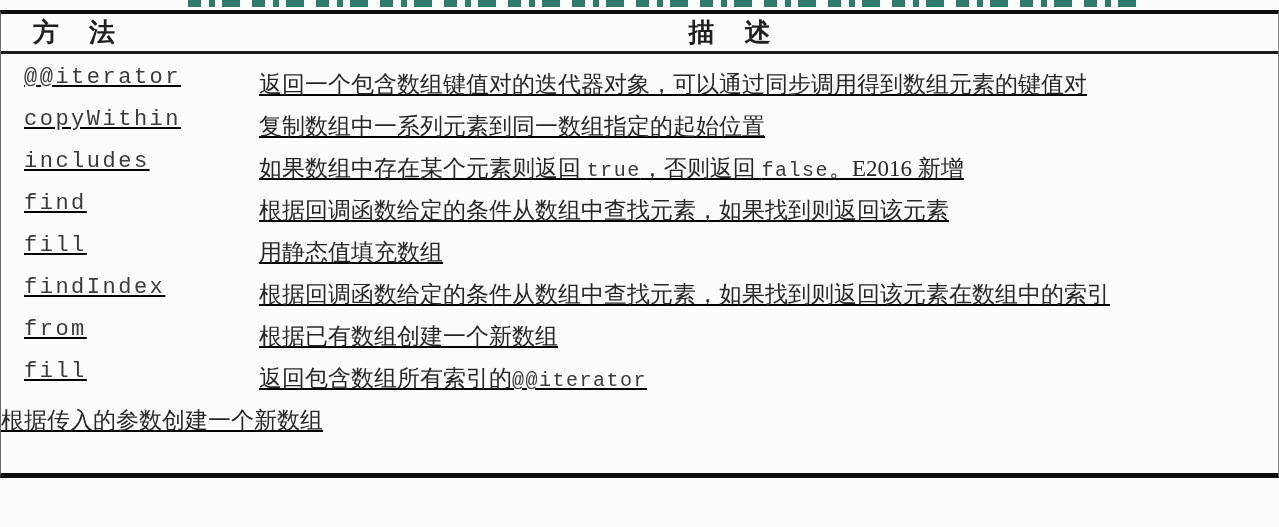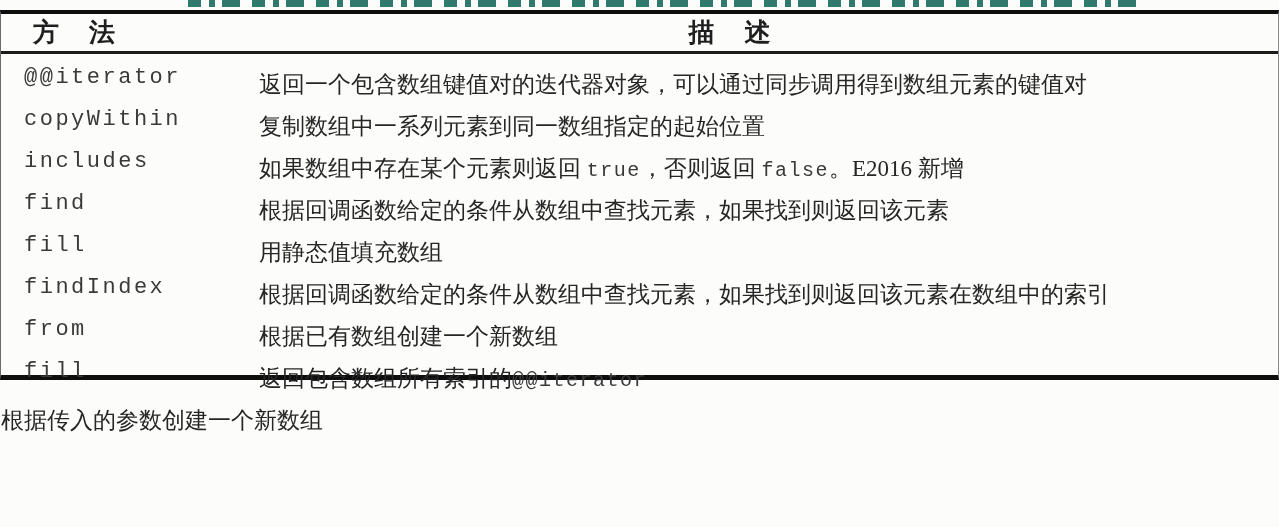--- a/index.html
+++ b/index.html
@@ -23,41 +23,41 @@
     position: absolute; top: 0; left: 188px; width: 950px; height: 7px;
     background:
       repeating-linear-gradient(90deg,
         var(--caption-teal) 0 13px, transparent 13px 21px,
         var(--caption-teal) 21px 27px, transparent 27px 34px,
         var(--caption-teal) 34px 52px, transparent 52px 64px);
     opacity: 0.92;
   }
 
   .table {
-    position: absolute; top: 10px; left: 0; width: 1279px; height: 370px;
+    position: absolute; top: 10px; left: 0; width: 1279px; height: 468px;
     border-top: 4px solid var(--rule-black);
     border-bottom: 5px solid var(--rule-black);
     border-left: 1px solid #6a6a6a;
     border-right: 1px solid #8a8a8a;
     display: flex; flex-direction: column;
   }
 
   .thead {
     height: 40px; flex: 0 0 40px;
     border-bottom: 3px solid #1c1c1c;
     display: flex; align-items: center;
     font-family: "Liberation Sans", sans-serif;
     font-weight: 700; font-size: 26px; color: #1f1f1f;
   }
   .th-method { width: 258px; padding-left: 32px; letter-spacing: 2px; }
   .th-desc   { flex: 1; text-align: center; padding-right: 76px; letter-spacing: 2px; }
 
   .tbody { flex: 1; padding-top: 2px; }
 
-  .tr { height: 42px; display: flex; align-items: center; }
+  .tr { height: 42px; display: flex; align-items: center; text-decoration: underline; }
   .td-method {
     width: 258px; flex: 0 0 258px; padding-left: 23px;
     font-family: "Liberation Mono", "DejaVu Sans Mono", monospace;
     font-size: 22px; letter-spacing: 2.5px; color: var(--text-mono);
     white-space: nowrap;
   }
   .td-desc {
     flex: 1; font-size: 23px; color: var(--text-main);
     white-space: nowrap; overflow: hidden; margin-top: 15px;
   }

